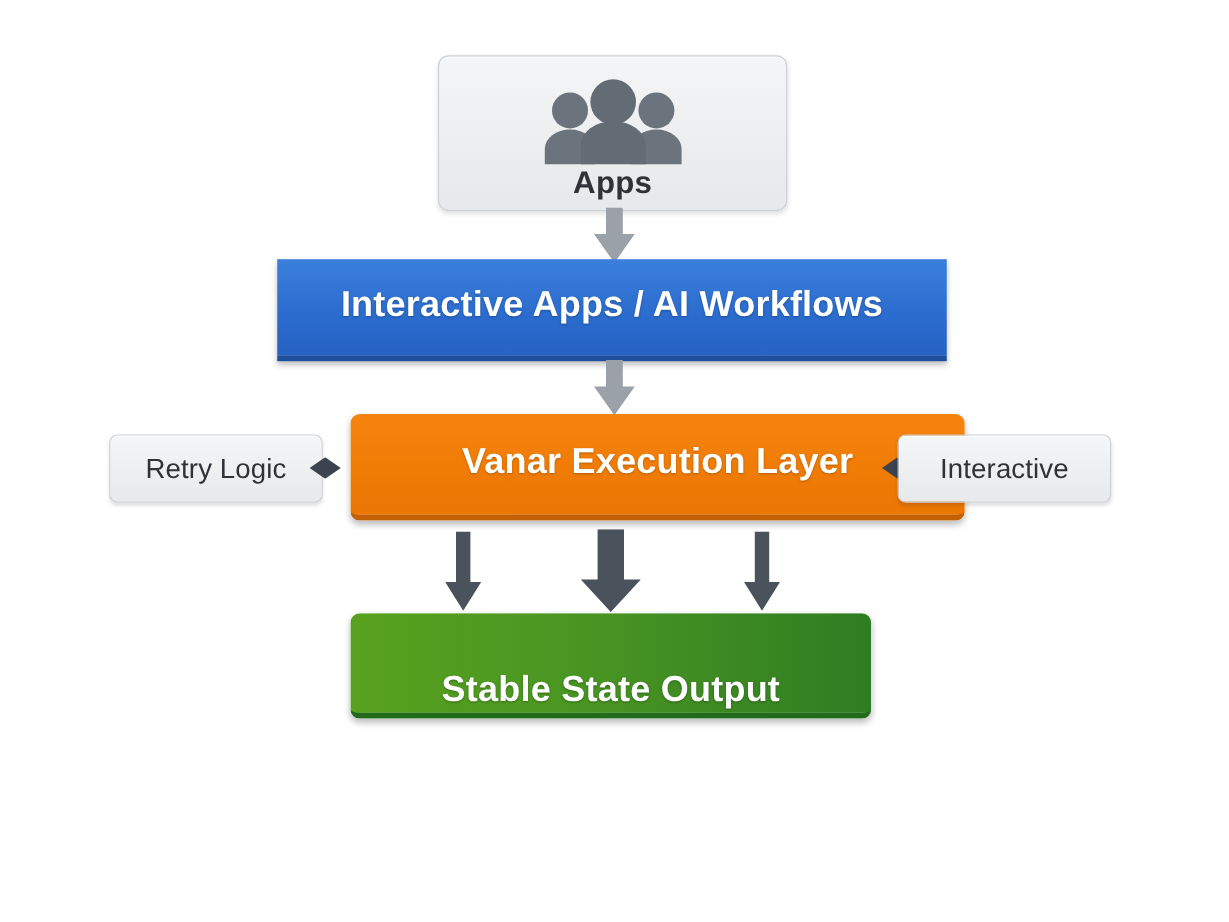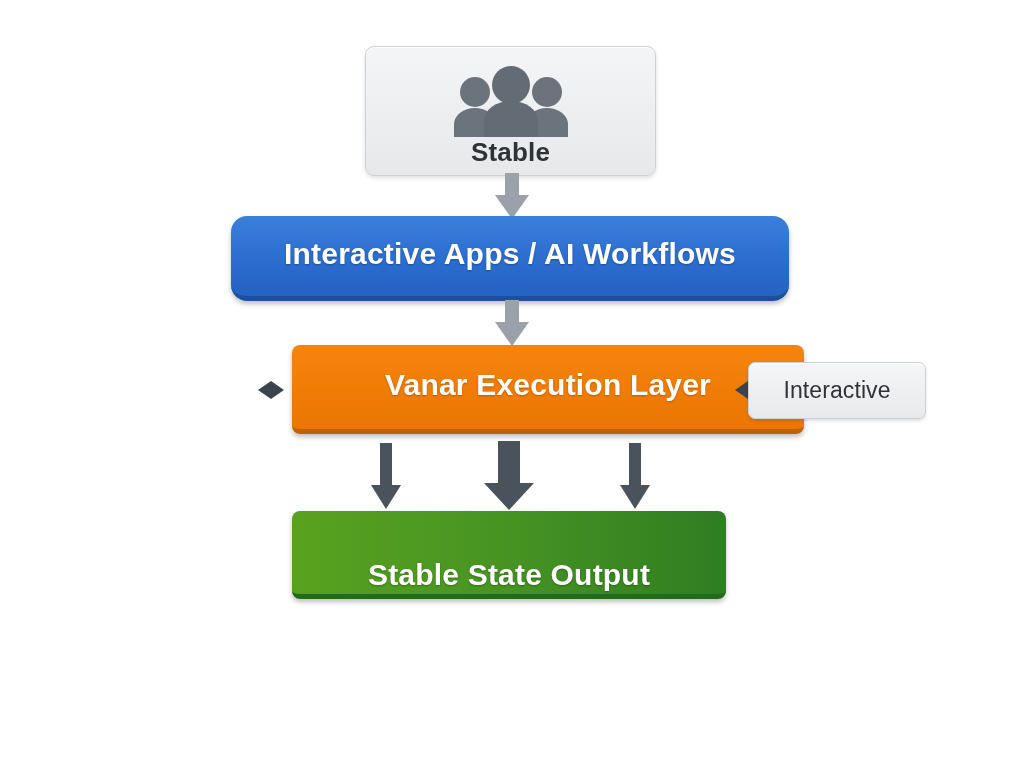--- a/index.html
+++ b/index.html
@@ -59,21 +59,21 @@
     margin-top: 2px;
     line-height: 1;
   }
 
   
   .blue-box {
     left: 231px;
     top: 216px;
     width: 558px;
     height: 85px;
-    border-radius: 16px;
+    border-radius: 0;
     background: linear-gradient(to bottom, #3b7fdc 0%, #2a6bcd 62%, #2663c2 100%);
     border-bottom: 5px solid #1d4f9e;
     box-shadow: 0 3px 5px rgba(0,0,0,0.25);
   }
   .blue-box .node-label {
     font-size: 30px;
     font-weight: bold;
     color: #ffffff;
     text-shadow: 0 1px 2px rgba(0,0,0,0.28);
     letter-spacing: 0.2px;
@@ -171,39 +171,42 @@
           <circle cx="99" cy="27" r="15"></circle>
           <path d="M78 72 v-13 a21 16 0 0 1 42 0 v13 z"></path>
         </g>
         <g fill="#636b74">
 
           <circle cx="63" cy="20" r="19"></circle>
           <path d="M36 72 v-16 a27 20 0 0 1 54 0 v16 z"></path>
         </g>
       </svg>
     </span>
-    <span class="users-label">Stable</span>
+    <span class="users-label">Apps</span>
   </div>
 
   <div class="arrow" style="left:488px; top:173px;">
     <svg width="48" height="47" viewBox="0 0 48 47" xmlns="http://www.w3.org/2000/svg">
       <path d="M17 0 h14 v22 h10 L24 46 L7 22 h10 z" fill="#9aa1a8"></path>
     </svg>
   </div>
 
   <div class="node blue-box">
     <span class="node-label">Interactive Apps / AI Workflows</span>
   </div>
 
   <div class="arrow" style="left:488px; top:300px;">
     <svg width="48" height="47" viewBox="0 0 48 47" xmlns="http://www.w3.org/2000/svg">
       <path d="M17 0 h14 v22 h10 L24 46 L7 22 h10 z" fill="#9aa1a8"></path>
     </svg>
   </div>
 
+  <div class="node side-box left">
+    <span class="node-label">Retry Logic</span>
+  </div>
 
   <div class="diamond left-d">
     <svg width="26" height="18" viewBox="0 0 26 18" xmlns="http://www.w3.org/2000/svg">
       <path d="M13 0 L26 9 L13 18 L0 9 z" fill="#3b444e"></path>
     </svg>
   </div>
 
   <div class="node orange-box">
     <span class="node-label">Vanar Execution Layer</span>
   </div>

